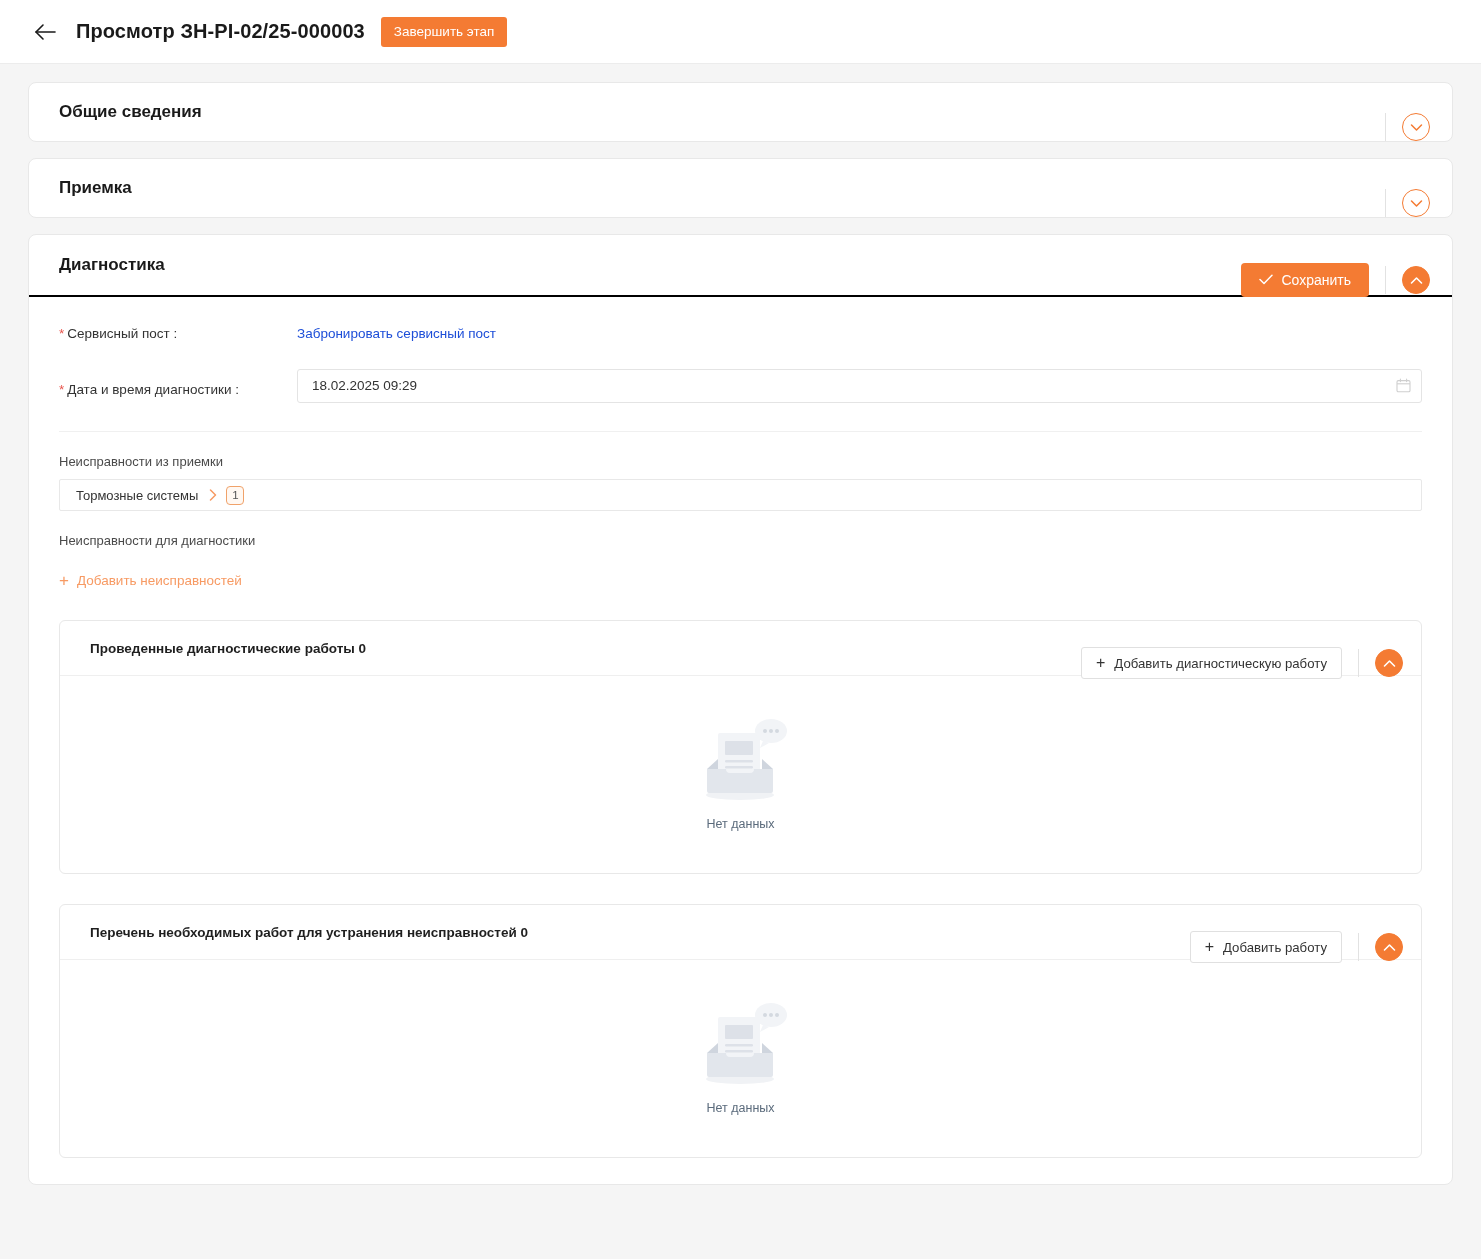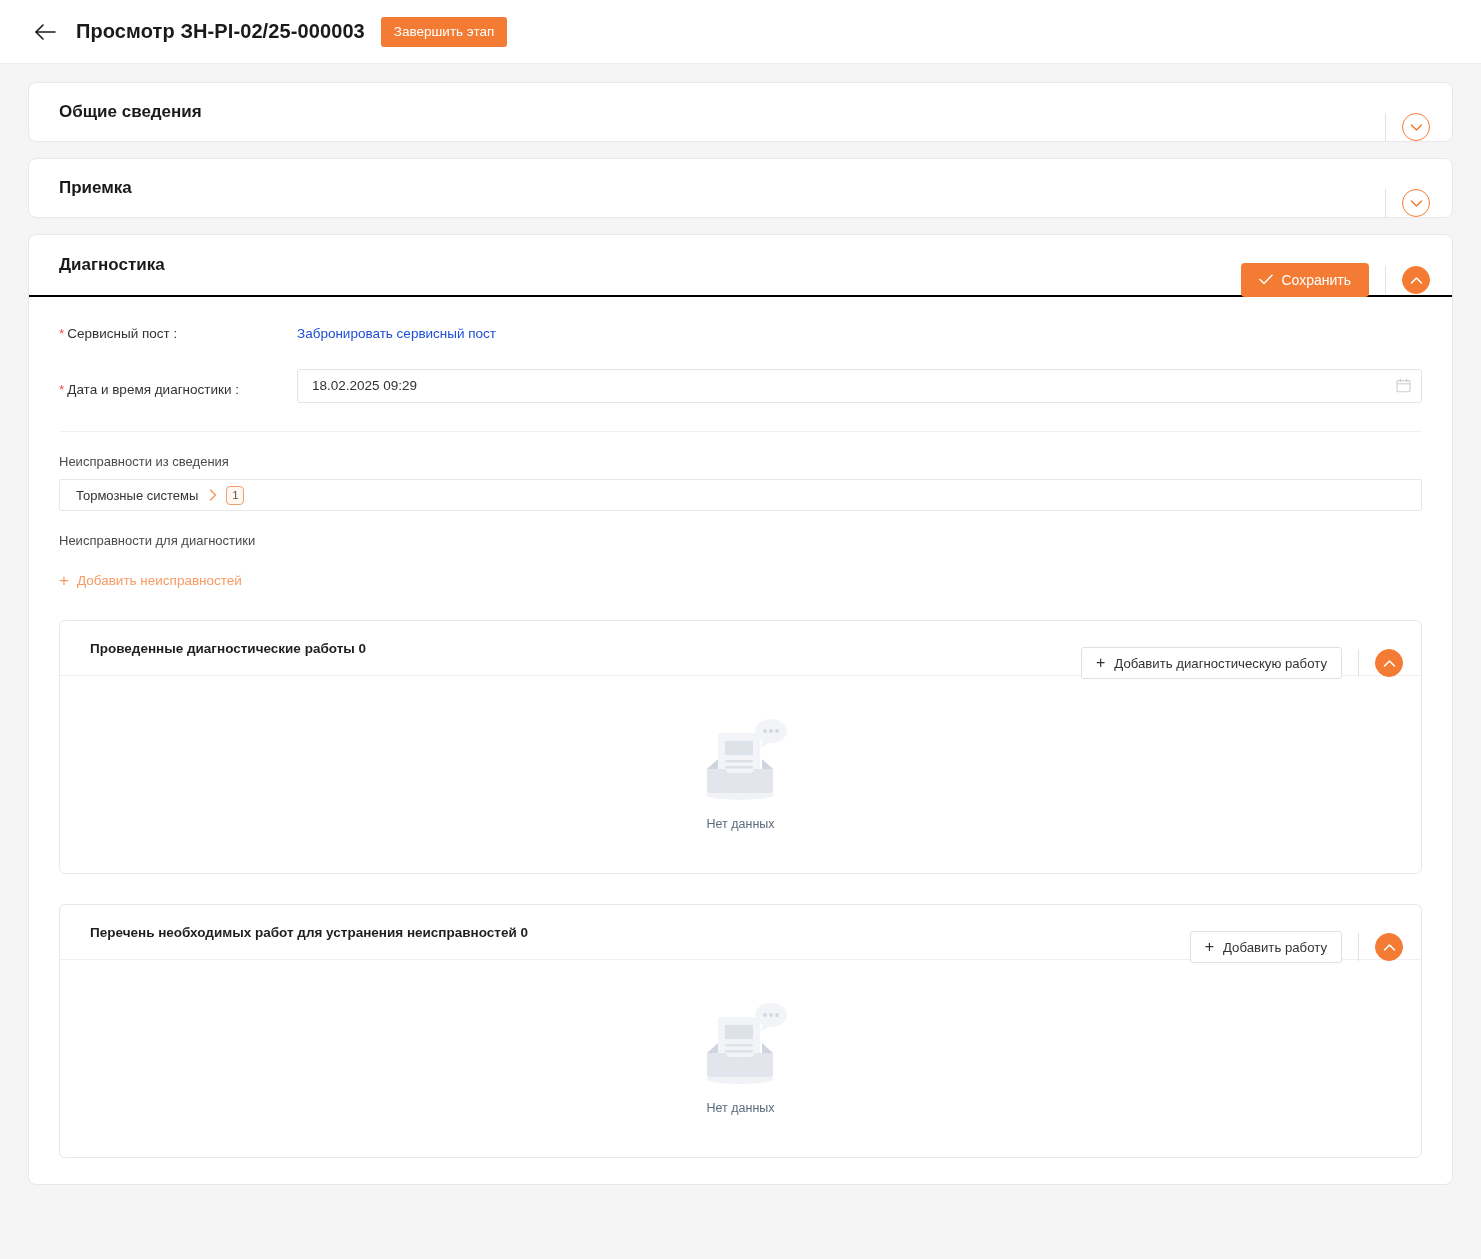--- a/index.html
+++ b/index.html
@@ -346,21 +346,21 @@
               <path d="M1 5.8 H14" stroke="#cfcfcf" stroke-width="1.1"></path>
               <path d="M4.4 1 V3.6 M10.6 1 V3.6" stroke="#cfcfcf" stroke-width="1.1" stroke-linecap="round"></path>
             </svg>
           </span>
         </div>
       </div>
 
       <div class="divider-line"></div>
 
       
-      <div class="sub-label">Неисправности из сведения</div>
+      <div class="sub-label">Неисправности из приемки</div>
 
       <div class="fault-row">
         <span class="fault-name">Тормозные системы</span>
         <span class="fault-chevron">
           <svg width="8" height="12" viewBox="0 0 8 12" fill="none">
             <path d="M1.5 1 L6.5 6 L1.5 11" stroke="#f79a63" stroke-width="1.5" stroke-linecap="round" stroke-linejoin="round"></path>
           </svg>
         </span>
         <span class="count-badge">1</span>
       </div>

